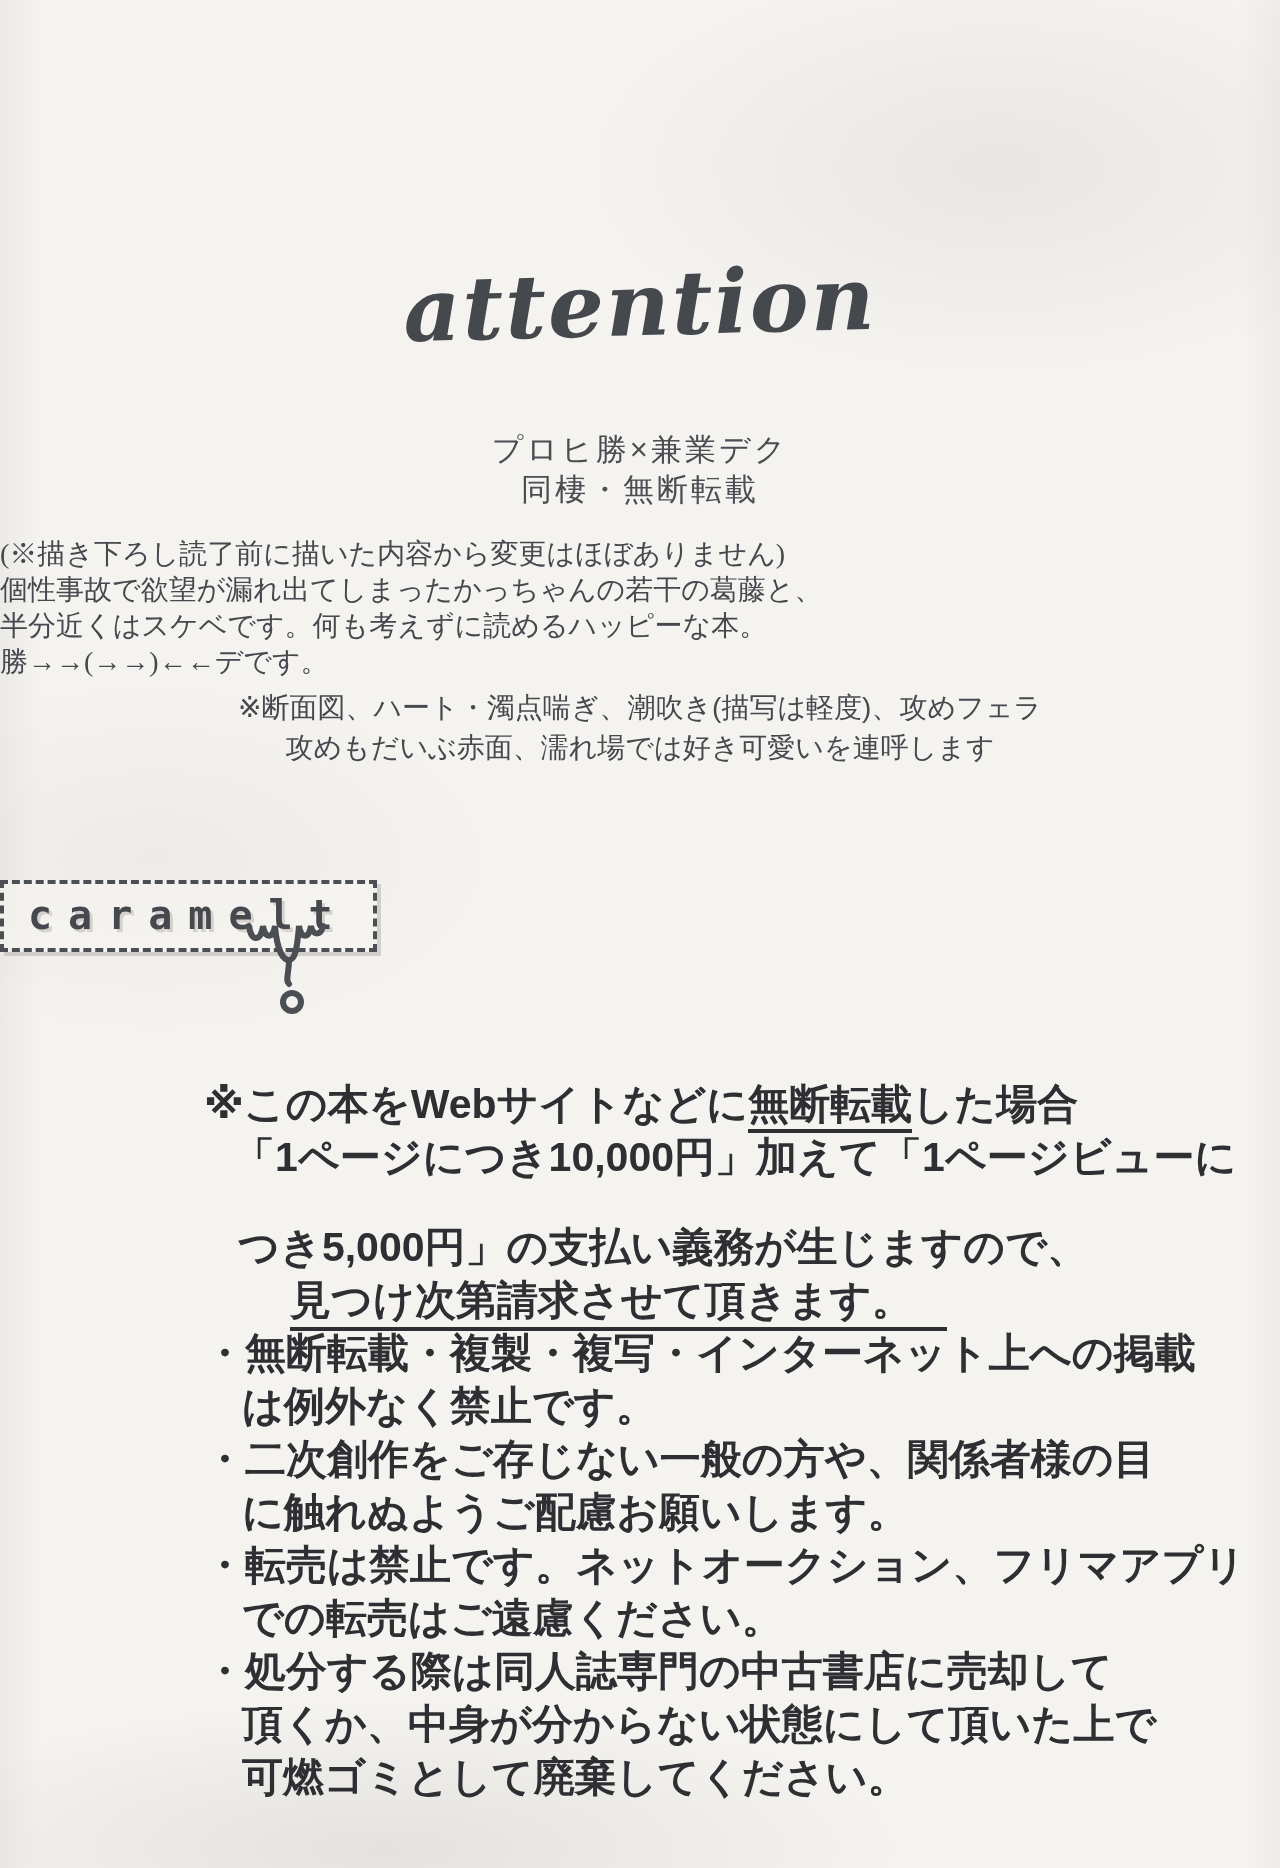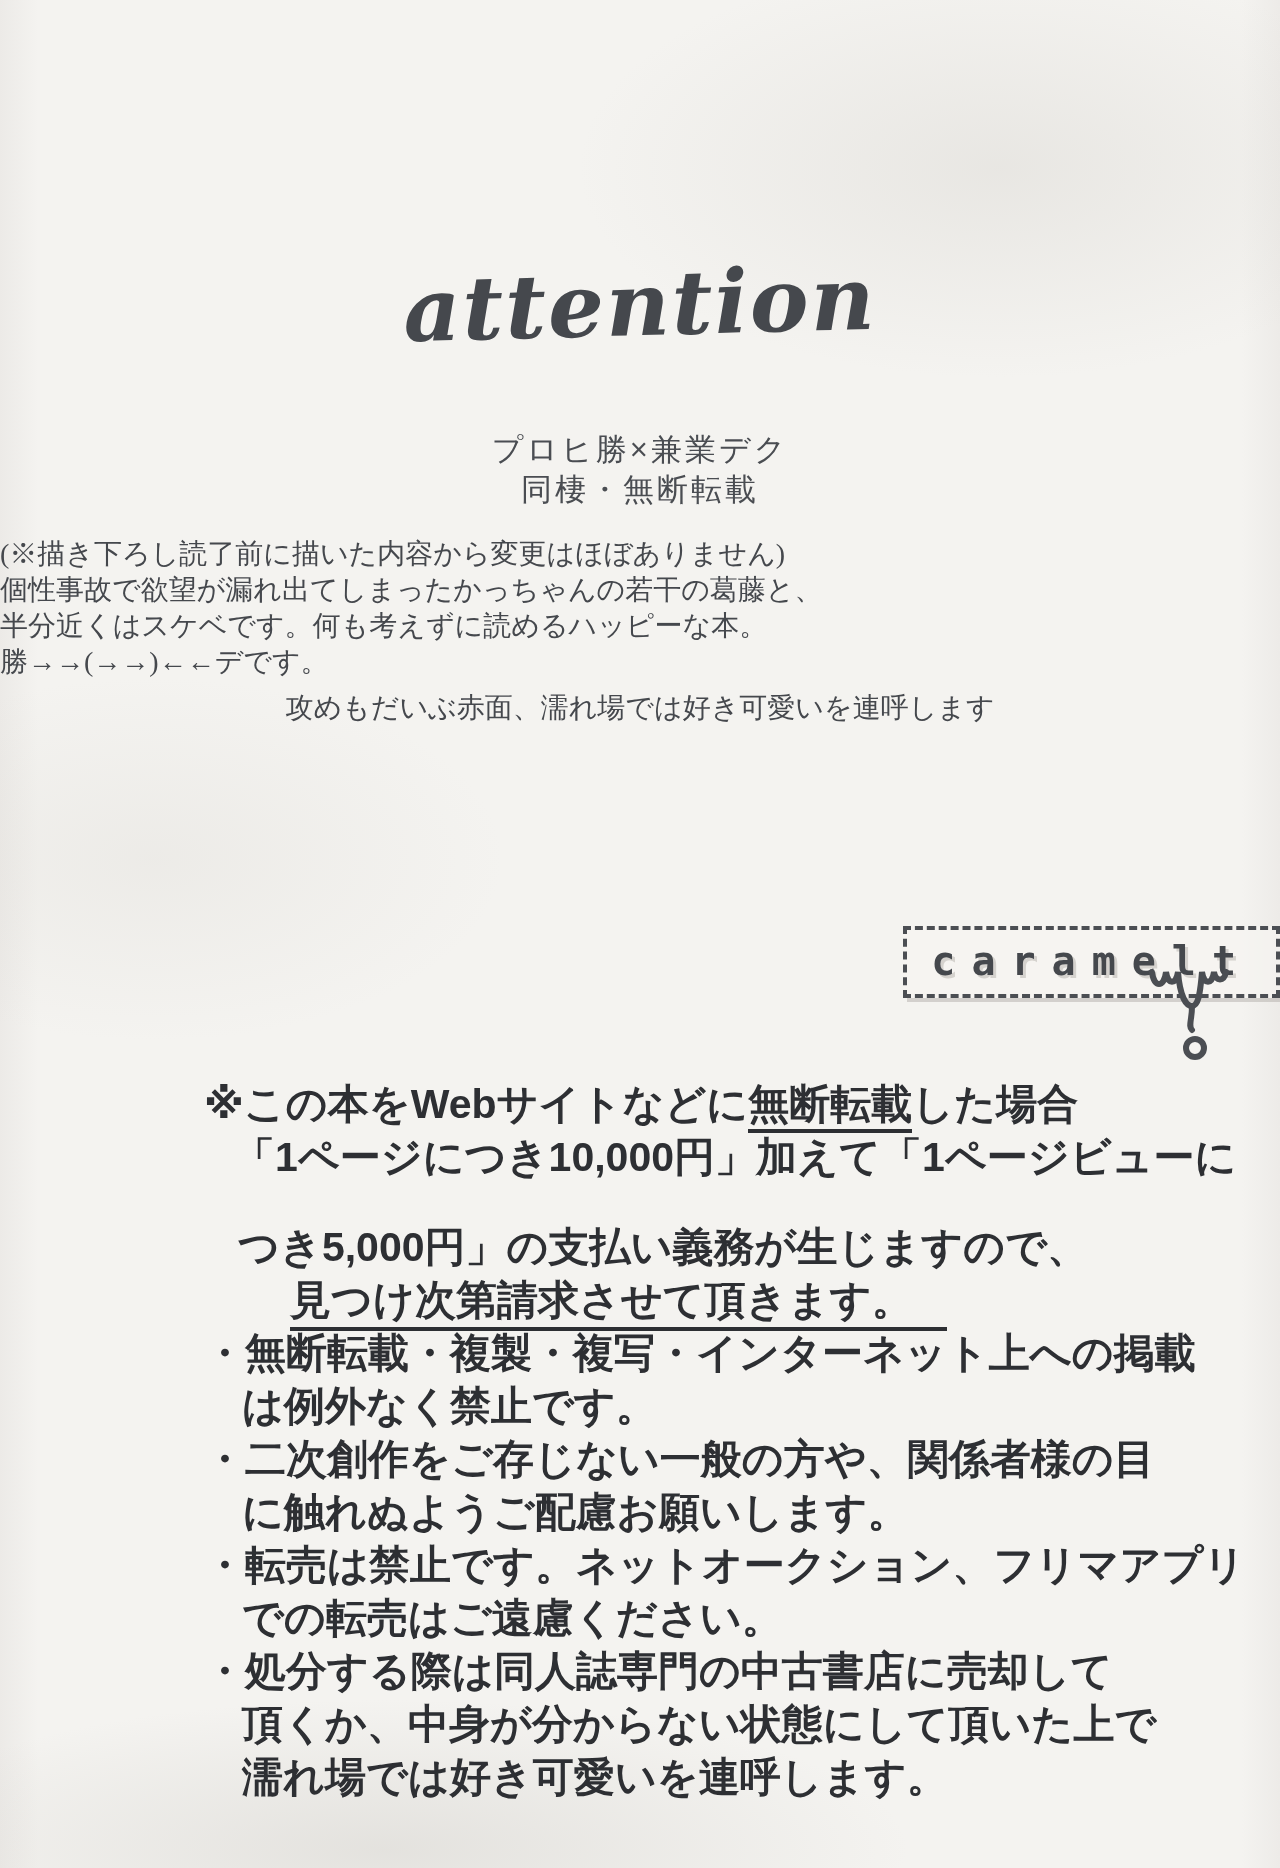--- a/index.html
+++ b/index.html
@@ -53,22 +53,22 @@
   
   .tags{
     position:absolute; top:688px; left:0; width:100%;
     text-align:center;
     font-size:28px; line-height:40px;
     color:#45484d;
   }
 
   
   .logo-wrap{
-    position:absolute; top:926px; left:0; width:100%;
-    text-align:right;
+    position:absolute; top:880px; left:0; width:100%;
+    text-align:left;
   }
   .logo-box{
     position:relative;
     display:inline-block;
     border:4px dashed #4b4e53;
     padding:8px 24px 10px 24px;
     background:rgba(246,245,242,0.6);
     box-shadow:4px 4px 0 rgba(170,167,161,0.45);
   }
   .logo-text{
@@ -121,20 +121,21 @@
   </div>
 
   <div class="intro">
     <div>(※描き下ろし読了前に描いた内容から変更はほぼありません)</div>
     <div>個性事故で欲望が漏れ出てしまったかっちゃんの若干の葛藤と、</div>
     <div>半分近くはスケベです。何も考えずに読めるハッピーな本。</div>
     <div>勝→→(→→)←←デです。</div>
   </div>
 
   <div class="tags">
+    <div>※断面図、ハート・濁点喘ぎ、潮吹き(描写は軽度)、攻めフェラ</div>
     <div>攻めもだいぶ赤面、濡れ場では好き可愛いを連呼します</div>
   </div>
 
   <div class="logo-wrap">
     <div class="logo-box">
       <span class="logo-text">caramelt</span>
       <svg class="logo-drip" width="110" height="100" viewBox="0 0 110 100">
         <path d="M4 6 C6 22, 16 22, 18 6 C20 19, 28 19, 30 6
                  C32 30, 38 40, 44 40 C50 40, 52 30, 54 6
                  C56 19, 64 19, 66 6 C68 16, 76 16, 78 6" stroke="#4b4e53" stroke-width="6" fill="none" stroke-linecap="round"></path>
@@ -154,16 +155,16 @@
       <span class="u-wide">見つけ次第請求させて頂きます。</span>
     </div>
     <div class="n-line">・無断転載・複製・複写・インターネット上への掲載</div>
     <div class="n-line hang">は例外なく禁止です。</div>
     <div class="n-line">・二次創作をご存じない一般の方や、関係者様の目</div>
     <div class="n-line hang">に触れぬようご配慮お願いします。</div>
     <div class="n-line">・転売は禁止です。ネットオークション、フリマアプリ</div>
     <div class="n-line hang">での転売はご遠慮ください。</div>
     <div class="n-line">・処分する際は同人誌専門の中古書店に売却して</div>
     <div class="n-line hang">頂くか、中身が分からない状態にして頂いた上で</div>
-    <div class="n-line hang">濡れ場では好き可愛いを連呼します。</div>
+    <div class="n-line hang">可燃ゴミとして廃棄してください。</div>
   </div>
 
 </div>
 
 </body></html>

